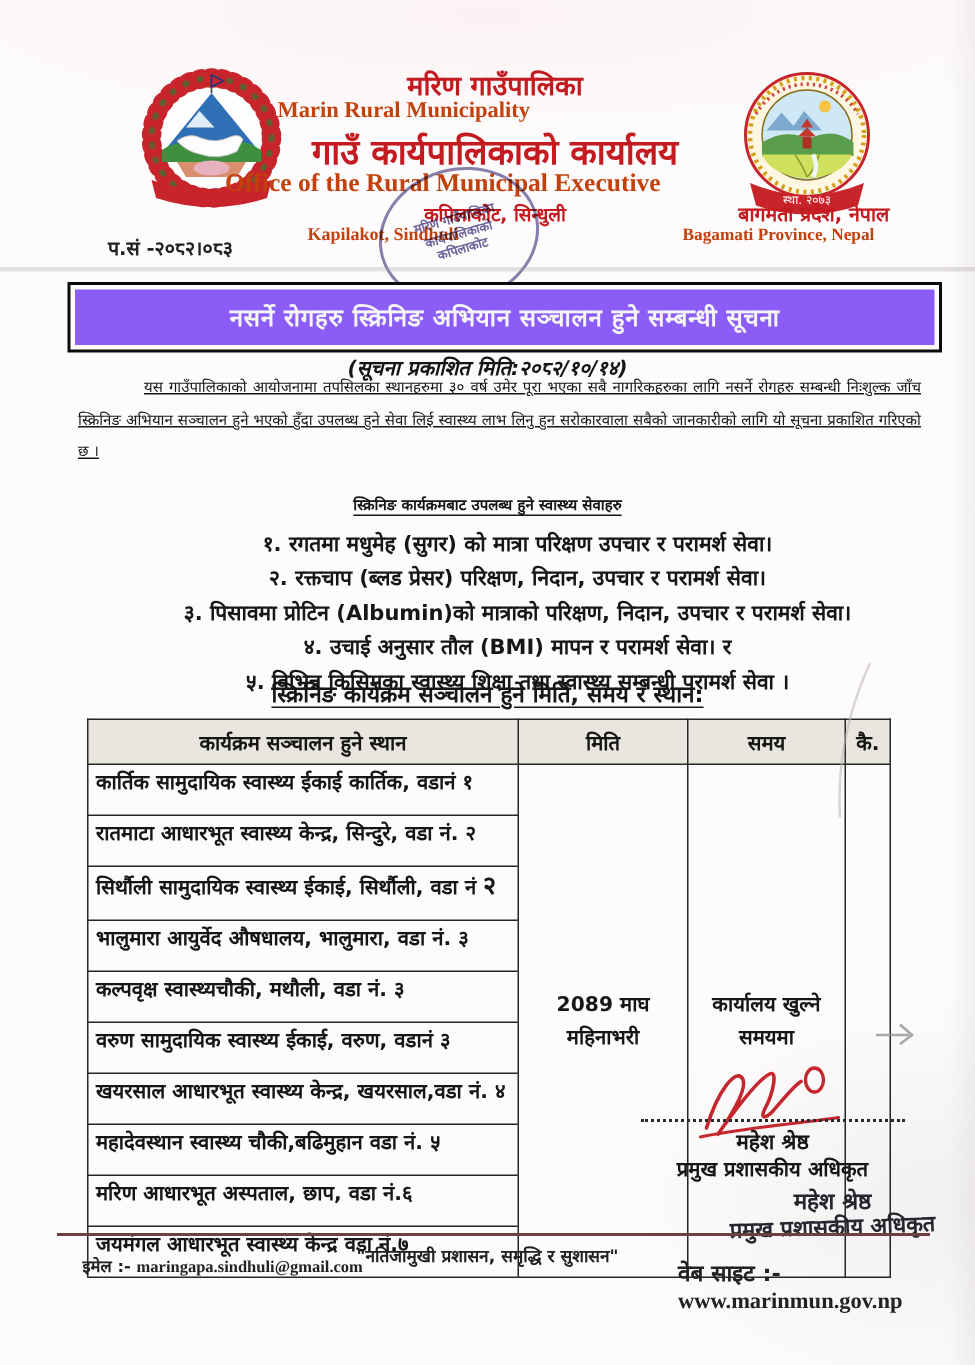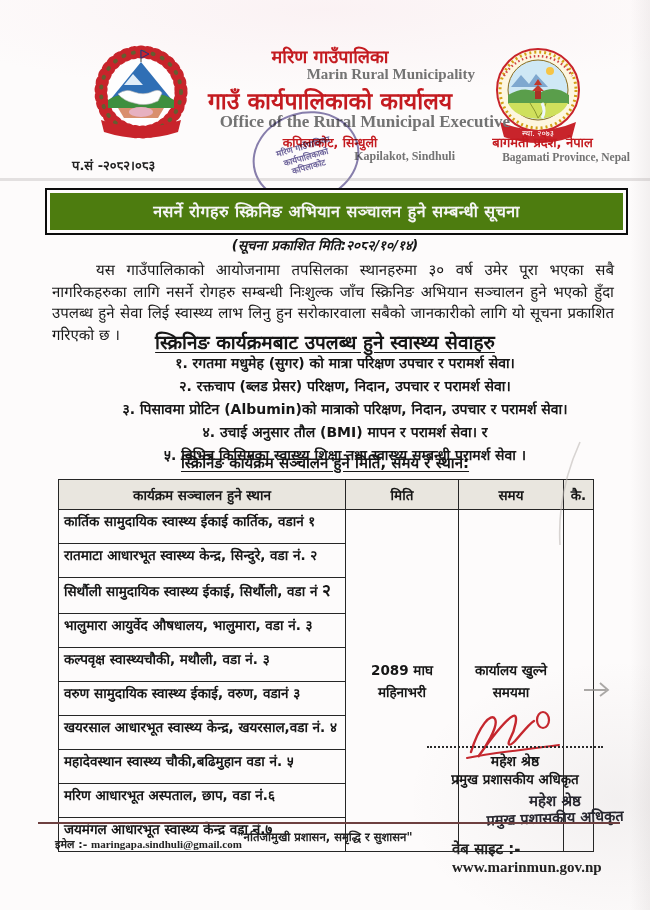--- a/index.html
+++ b/index.html
@@ -11,47 +11,47 @@
   }
   .scan-tint{position:absolute;inset:0;pointer-events:none;
     background:
       radial-gradient(ellipse 600px 120px at 50% 10px, rgba(240,200,210,.18), transparent 70%),
       radial-gradient(ellipse 300px 200px at 95% 88%, rgba(120,110,110,.08), transparent 70%),
       linear-gradient(to right, transparent 97%, rgba(150,140,140,.10));
   }
   .abs{position:absolute;}
   
   .hdr-np{font-weight:700;color:#c41b20;text-align:center;}
-  .hdr-en{font-family:"Liberation Serif", serif;font-weight:700;color:#737373;text-align:right;}
+  .hdr-en{font-family:"Liberation Serif", serif;font-weight:700;color:#c2410c;text-align:left;}
   .muni-np{left:185px;top:44px;width:290px;font-size:18px;}
   .muni-en{left:185px;top:66px;width:290px;font-size:15px;}
   .office-np{left:150px;top:84px;width:360px;font-size:23px;}
   .office-en{left:150px;top:112px;width:360px;font-size:17px;}
   .addr-np{left:205px;top:134px;width:250px;font-size:12.5px;font-weight:700;color:#c41b20;text-align:center;}
   .addr-en{left:205px;top:149px;width:250px;font-size:12px;}
   .refno{left:72px;top:156px;font-size:13px;font-weight:600;color:#222;}
   .prov-np{left:455px;top:133px;width:175px;font-size:13px;font-weight:700;color:#c41b20;text-align:center;}
   .prov-en{left:455px;top:151px;width:175px;font-size:11.5px;}
   .stamp{
     left:252px;top:112px;width:104px;height:86px;border:2px solid rgba(78,66,135,.75);
     border-radius:50%;transform:rotate(-16deg);color:rgba(78,66,135,.9);
     display:flex;flex-direction:column;align-items:center;justify-content:center;
     font-size:8.5px;font-weight:700;line-height:1.25;text-align:center;
     mix-blend-mode:multiply;opacity:.9;
   }
   .scan-band{left:0;top:178px;width:650px;height:3px;background:rgba(160,155,155,.28);}
   
   .banner-frame{left:45px;top:188px;width:573px;border:2px solid #0c0c0c;padding:3px;background:#fdfbfb;}
-  .banner{background:#4d7c0f;color:#f5f5f5;text-align:center;font-size:16px;font-weight:700;
+  .banner{background:#8b5cf6;color:#f5f5f5;text-align:center;font-size:16px;font-weight:700;
     padding:7px 0 8px;letter-spacing:.5px;}
   .dateline{left:0;top:236px;width:650px;text-align:center;font-size:13.5px;font-weight:700;font-style:italic;}
   
-  .para{left:52px;top:260px;width:562px;font-size:15px;line-height:21.5px;font-weight:500;
-    text-align:justify;text-indent:44px;}
-  .h-underline{text-align:center;font-weight:700;font-size:19px;text-decoration:underline;text-underline-offset:3px;}
+  .para{left:52px;top:248px;width:562px;font-size:10px;line-height:21.5px;font-weight:500;
+    text-align:justify;text-indent:44px;text-decoration:underline;}
+  .h-underline{text-align:center;font-weight:700;font-size:10px;text-decoration:underline;text-underline-offset:3px;}
   .services-h{left:0;top:329px;width:650px;}
   .services{left:85px;top:352px;width:520px;font-size:14px;font-weight:600;text-align:center;}
   .services div{height:23px;line-height:23px;}
   .schedule-h{left:0;top:452px;width:650px;}
   
   table{border-collapse:collapse;table-layout:fixed;}
   .sched{left:58px;top:479px;width:535px;}
   .sched th,.sched td{border:1.6px solid #262626;font-size:13.5px;}
   .sched th{height:27px;background:#e9e6df;font-weight:700;text-align:center;}
   .sched td.loc{height:21px;padding:0 0 12px 5px;font-weight:600;white-space:nowrap;overflow:hidden;}

